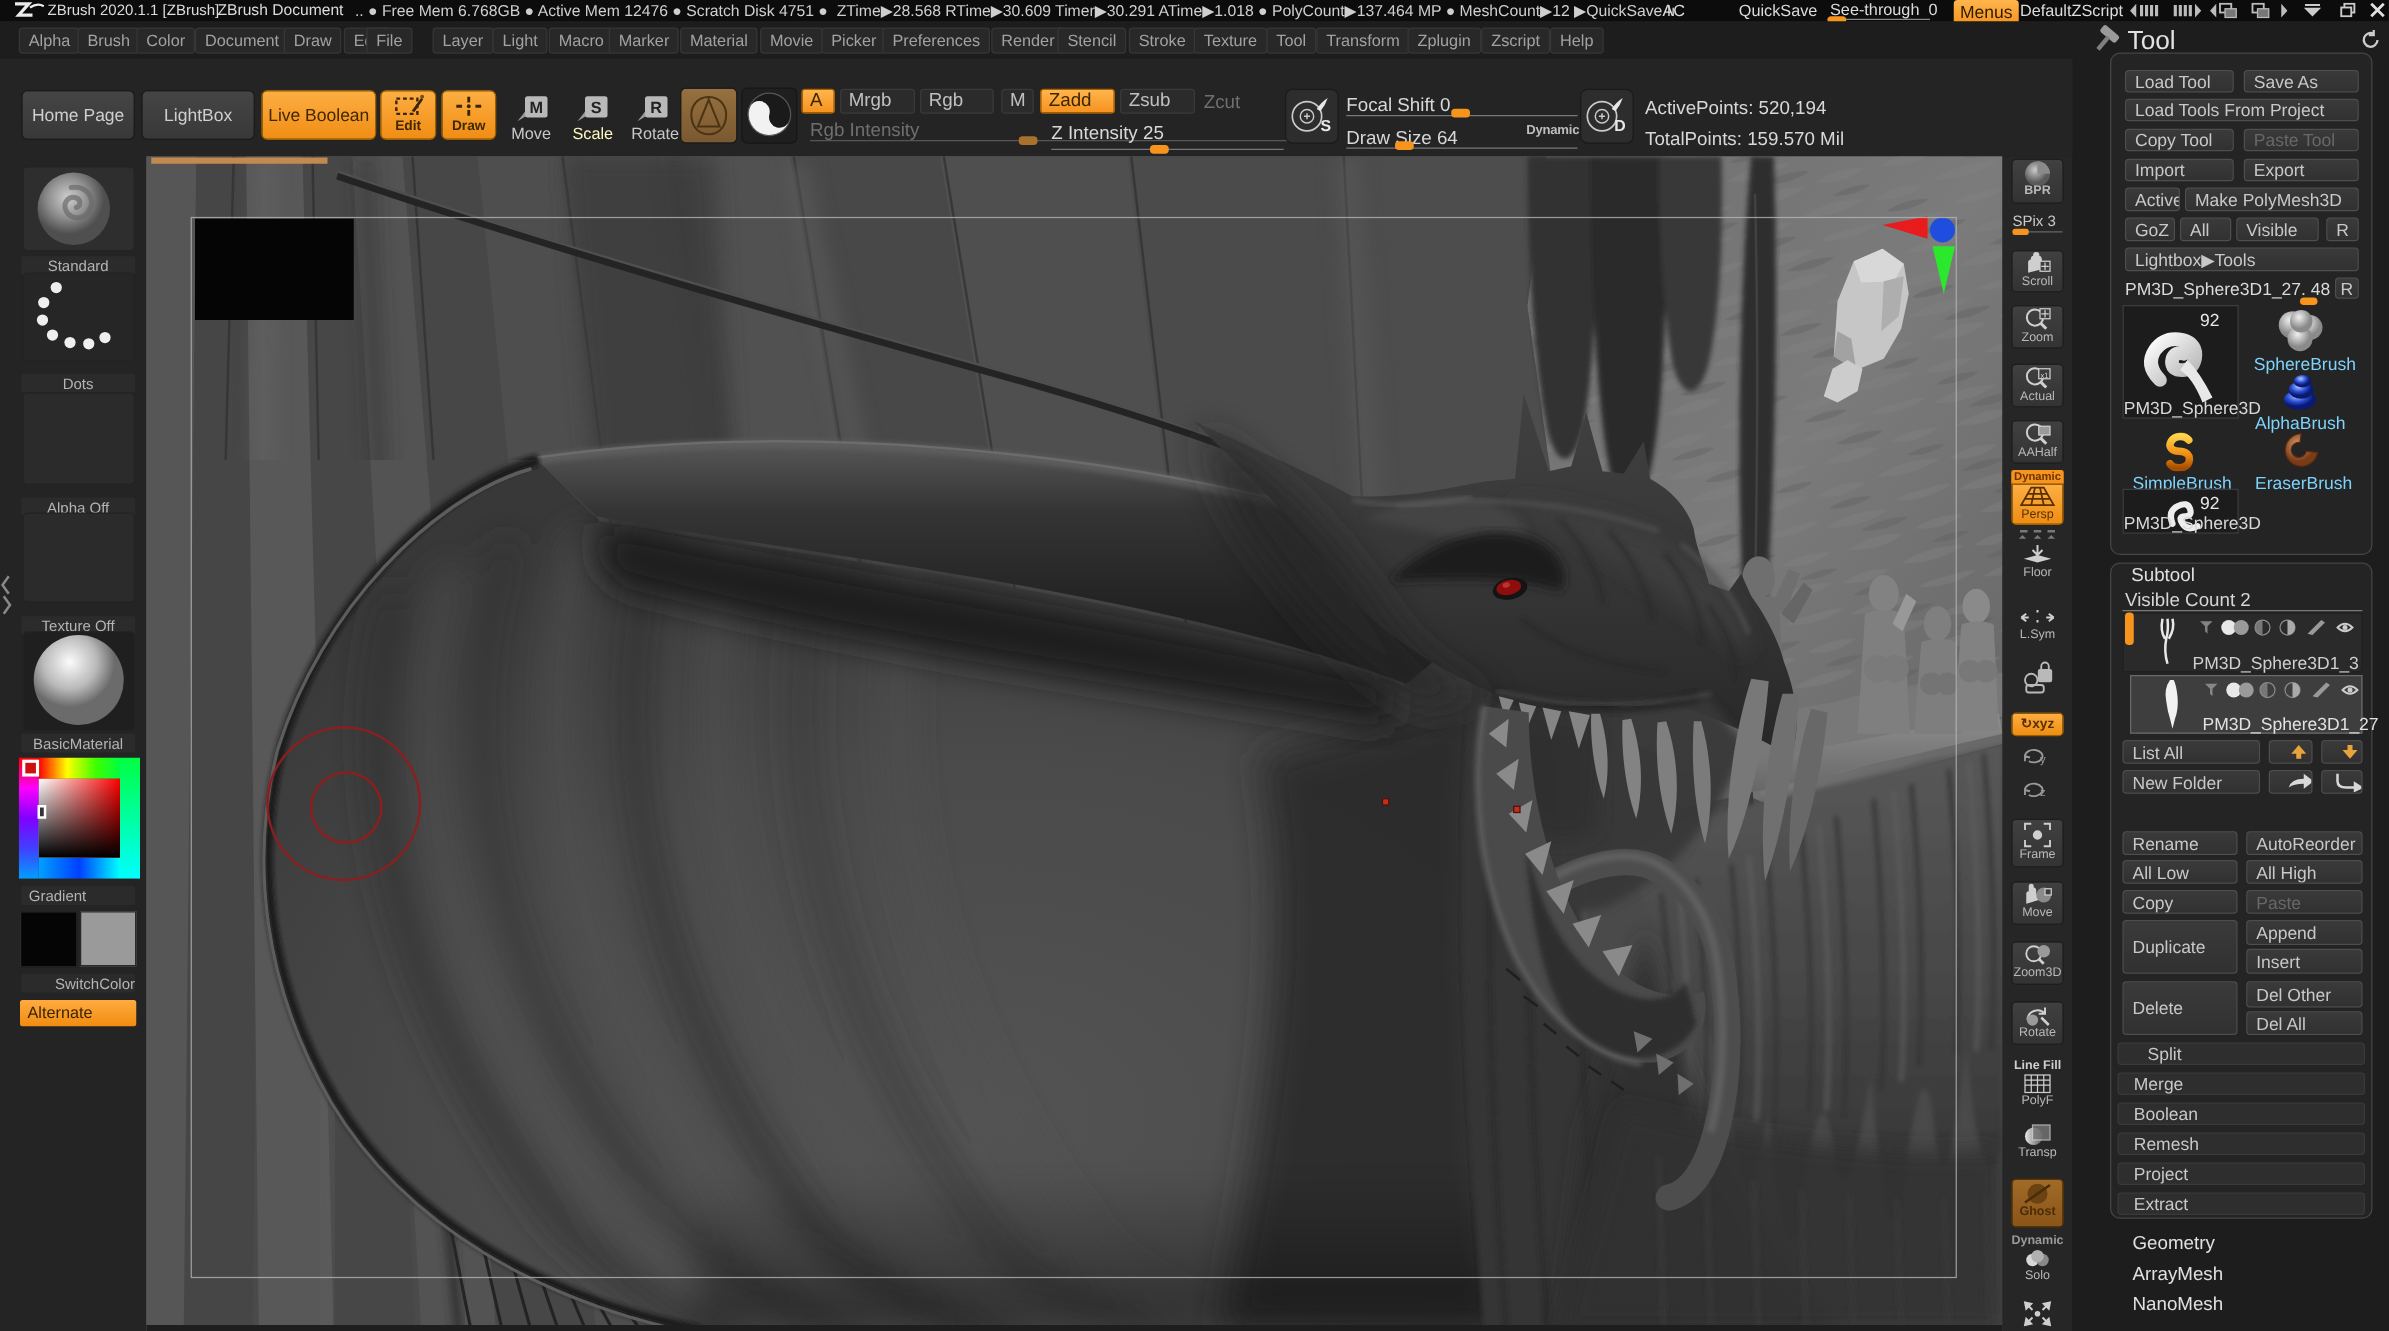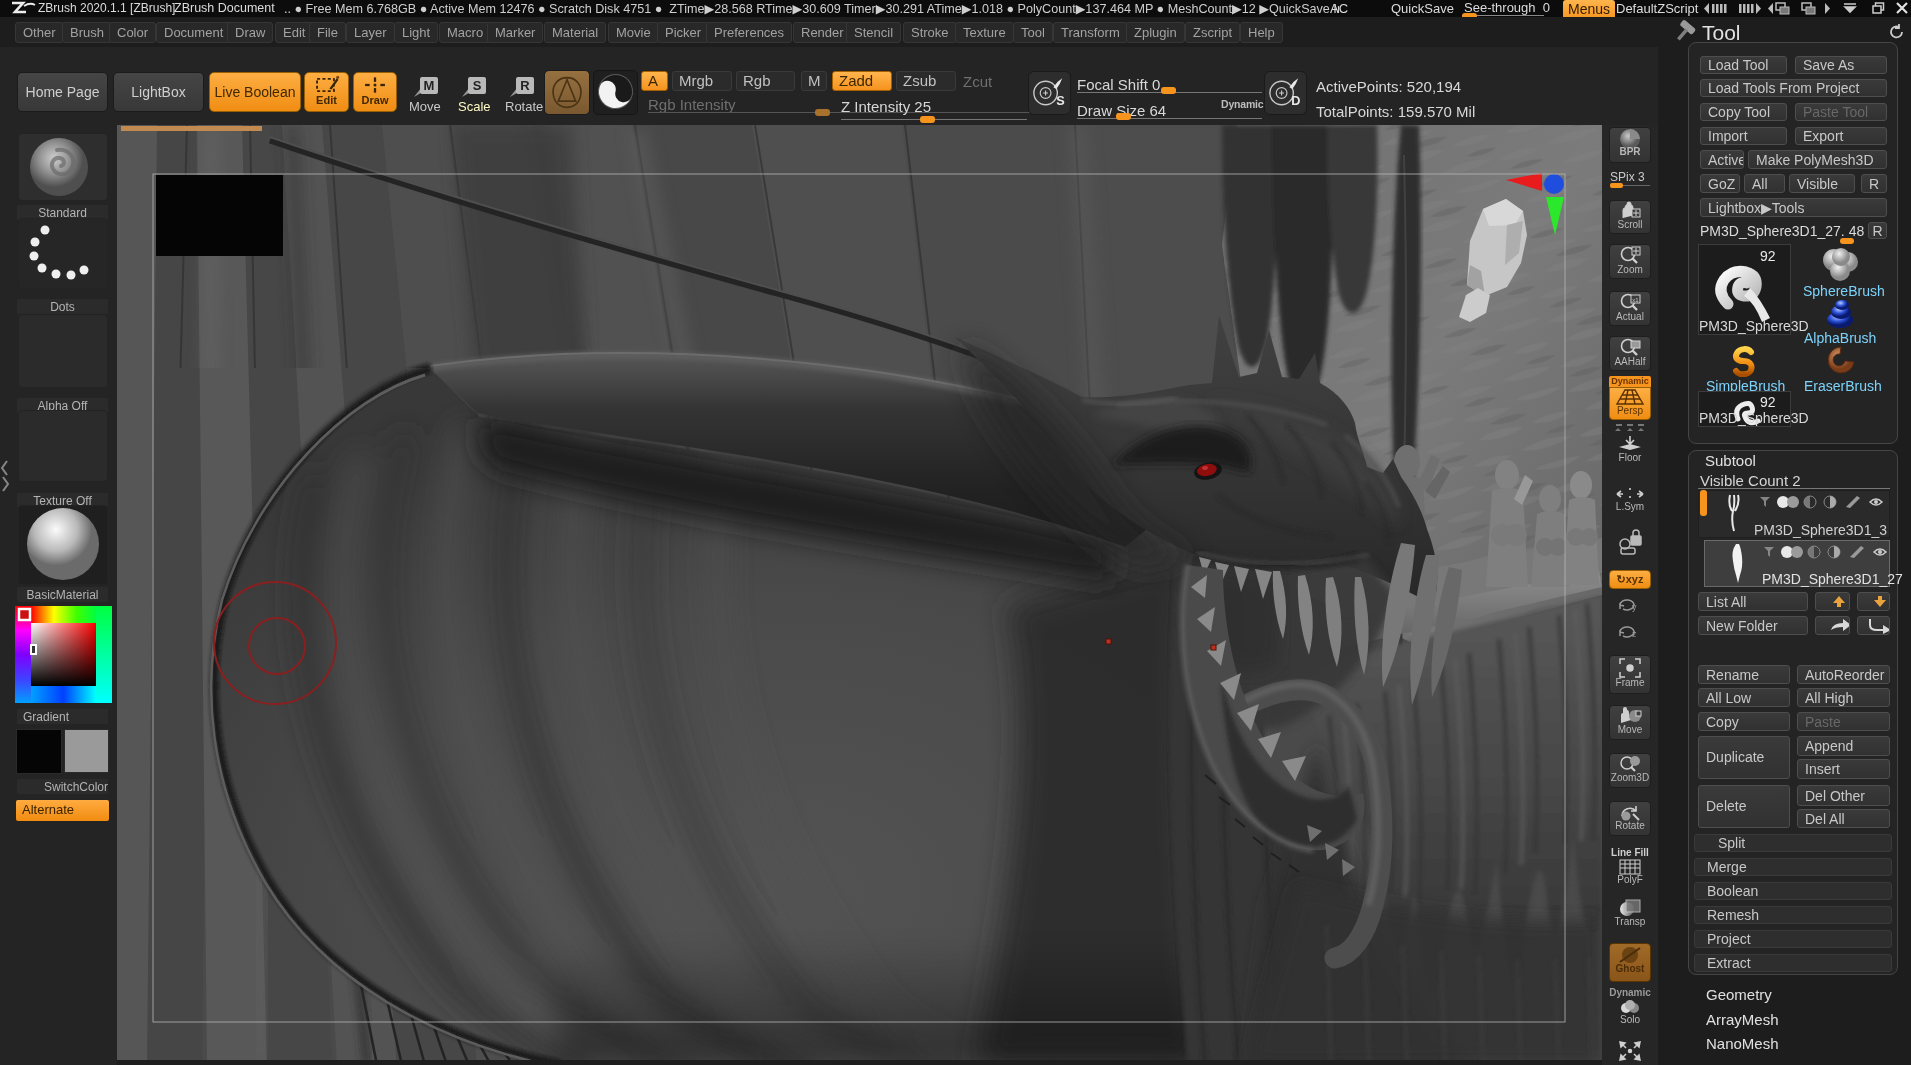--- a/index.html
+++ b/index.html
@@ -100,27 +100,27 @@
   <svg class="abs" style="left:1872px;top:2px" width="13" height="12" viewBox="0 0 13 12">
         <rect x="3.5" y="1" width="8" height="7" fill="none" stroke="#ccc" stroke-width="1.5"></rect>
         <rect x="1" y="4" width="8" height="7" fill="#0c0c0c" stroke="#ccc" stroke-width="1.5"></rect>
       </svg>
   <svg class="abs" style="left:1896px;top:2px" width="12" height="12" viewBox="0 0 12 12">
         <path d="M1 1 L11 11 M11 1 L1 11" stroke="#e0e0e0" stroke-width="2.2"></path>
       </svg>
 </div>
 
 <div id="menubar">
-      <div class="mchip" style="left: 15px;">Other</div>
+      <div class="mchip" style="left: 15px;">Alpha</div>
       <div class="mchip" style="left: 62px;">Brush</div>
       <div class="mchip" style="left: 109px;">Color</div>
       <div class="mchip" style="left: 156px;">Document</div>
       <div class="mchip" style="left: 227px;">Draw</div>
       <div class="mchip" style="left: 275px;">Edit</div>
-      <div class="mchip" style="left: 309px;">File</div>
+      <div class="mchip" style="left: 293px;">File</div>
       <div class="mchip" style="left: 346px;">Layer</div>
       <div class="mchip" style="left: 394px;">Light</div>
       <div class="mchip" style="left: 439px;">Macro</div>
       <div class="mchip" style="left: 487px;">Marker</div>
       <div class="mchip" style="left: 544px;">Material</div>
       <div class="mchip" style="left: 608px;">Movie</div>
       <div class="mchip" style="left: 657px;">Picker</div>
       <div class="mchip" style="left: 706px;">Preferences</div>
       <div class="mchip" style="left: 793px;">Render</div>
       <div class="mchip" style="left: 846px;">Stencil</div>

